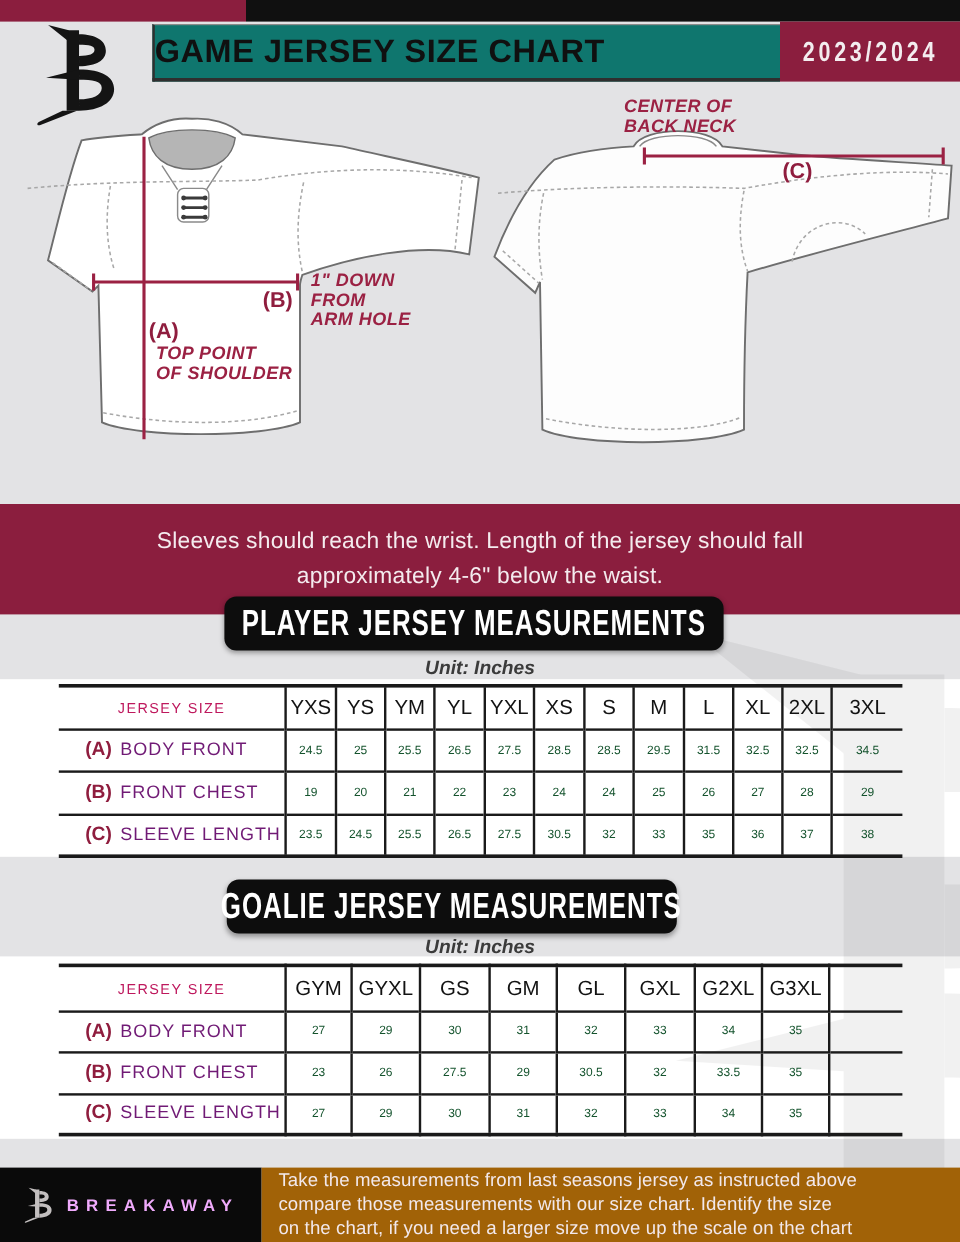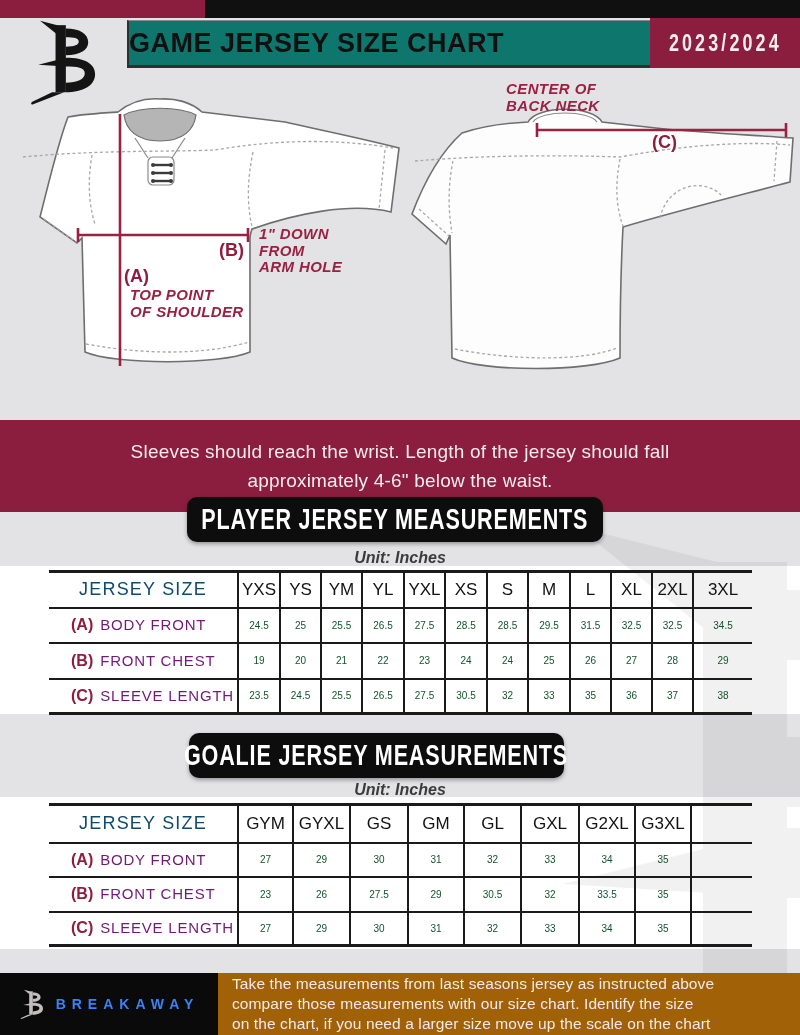--- a/index.html
+++ b/index.html
@@ -41,34 +41,34 @@
   .sec-banner span{display:inline-block;transform:scale(.8,1.12);font-weight:bold;font-size:27px;
                    letter-spacing:1px;color:#fff;white-space:nowrap;}
   .unit{width:800px;text-align:center;font-style:italic;font-weight:bold;font-size:16px;color:#3b3b3b;}
 
   
   table.size{border-collapse:collapse;table-layout:fixed;width:703px;
              border-top:3px solid #1a1a1a;border-bottom:3px solid #1a1a1a;background:transparent;}
   table.size th,table.size td{padding:0;text-align:center;vertical-align:middle;}
   table.size tr+tr th,table.size tr+tr td{border-top:2px solid #1a1a1a;}
   table.size .v{border-left:2px solid #1a1a1a;}
-  .size-head{font-size:18px;color:#0c4a6e;letter-spacing:1.2px;font-weight:normal;}
+  .size-head{font-size:12px;color:#be185d;letter-spacing:1.2px;font-weight:normal;}
   .col-size{font-size:17px;font-weight:normal;color:#121212;}
   .val{font-size:10px;color:#14532d;margin-top:35px;}
   .lblcell{text-align:left !important;padding-left:22px !important;white-space:nowrap;}
   .tag{color:#8f1d3e;font-weight:bold;font-size:16px;margin-right:7px;}
   .rlabel{font-size:15px;color:#701a75;letter-spacing:.8px;text-align:right;}
 
   
   .watermark{left:430px;top:520px;width:700px;height:700px;opacity:.05;}
 
   
   .footer-black{left:0;top:973px;width:218px;height:62px;background:#0a0a0a;
                 display:flex;align-items:center;justify-content:center;gap:10px;}
-  .brand{color:#3b82f6;font-weight:bold;font-size:14px;letter-spacing:6px;white-space:nowrap;}
+  .brand{color:#f0abfc;font-weight:bold;font-size:14px;letter-spacing:6px;white-space:nowrap;}
   .footer-maroon{left:218px;top:973px;width:582px;height:62px;background:#a16207;color:#f2e8eb;
                  display:flex;flex-direction:column;justify-content:center;padding:0 0 0 14px;box-sizing:border-box;}
   .footer-maroon div{font-size:15.5px;line-height:20px;letter-spacing:.1px;white-space:nowrap;}
 </style>
 </head>
 <body>
 
 <div class="page">
 
   <div class="abs strip-maroon"></div>
@@ -144,21 +144,21 @@
       <path d="M372,48 L369,88"></path>
       <path d="M14,116 L44,143"></path>
     </g>
     <g stroke="#9b2143" stroke-width="2.6">
       <line x1="132" y1="37" x2="381" y2="37"></line>
       <line x1="132" y1="30" x2="132" y2="44"></line>
       <line x1="381" y1="30" x2="381" y2="44"></line>
     </g>
   </svg>
 
-  <div class="ann" style="left:506px;top:81px;">
+  <div class="ann" style="left:520px;top:81px;">
     <div>CENTER OF</div>
     <div>BACK NECK</div>
   </div>
   <div class="tagbig" style="left:652px;top:132px;">(C)</div>
   <div class="tagbig" style="left:219px;top:240px;">(B)</div>
   <div class="ann" style="left:259px;top:226px;">
     <div>1" DOWN</div>
     <div>FROM</div>
     <div>ARM HOLE</div>
   </div>

